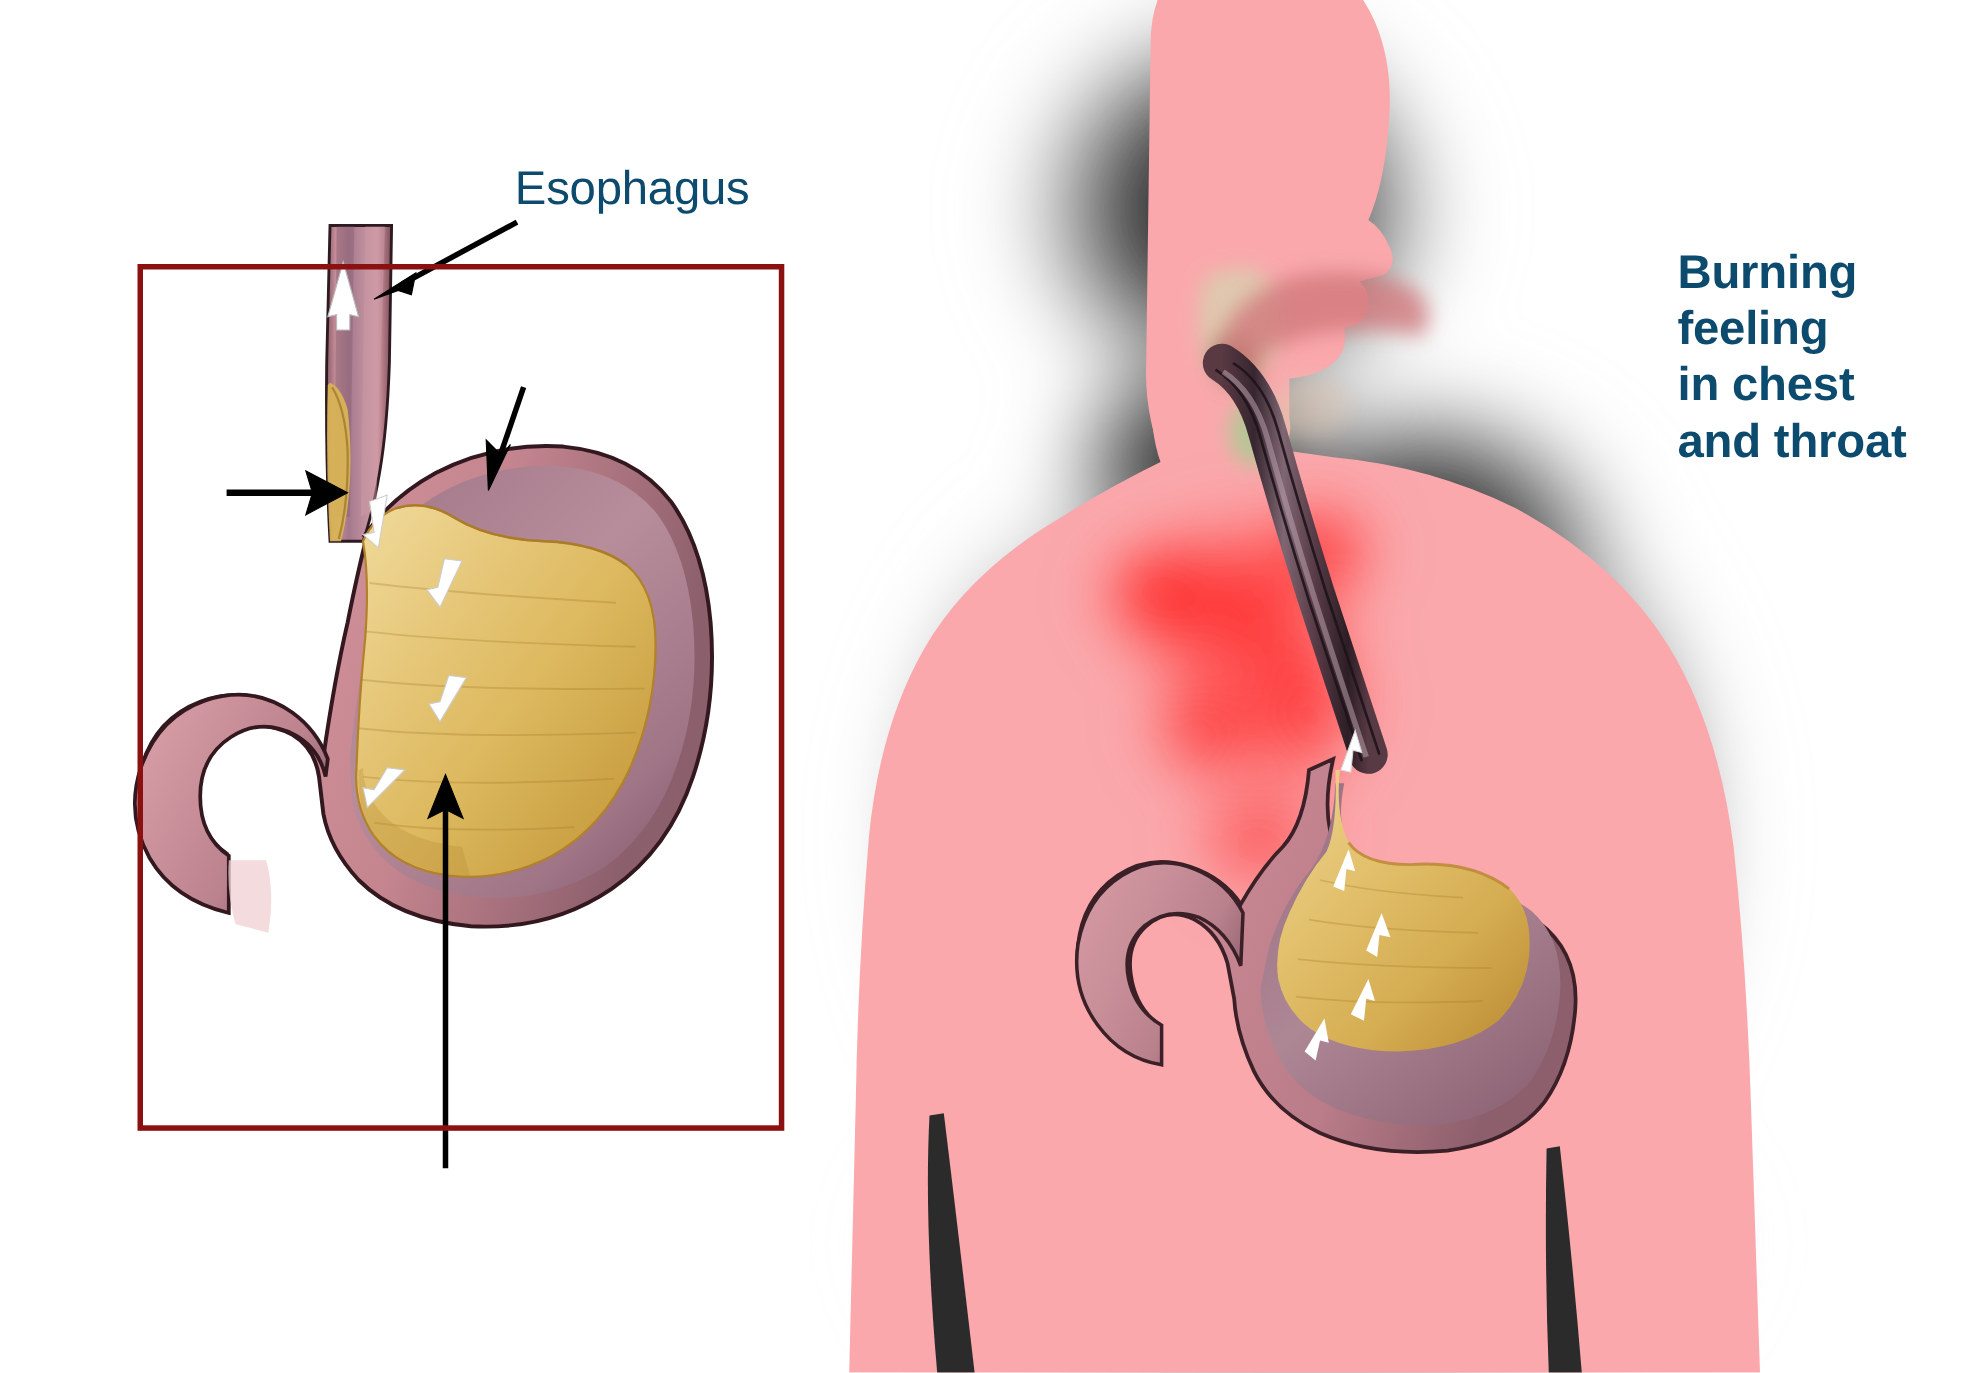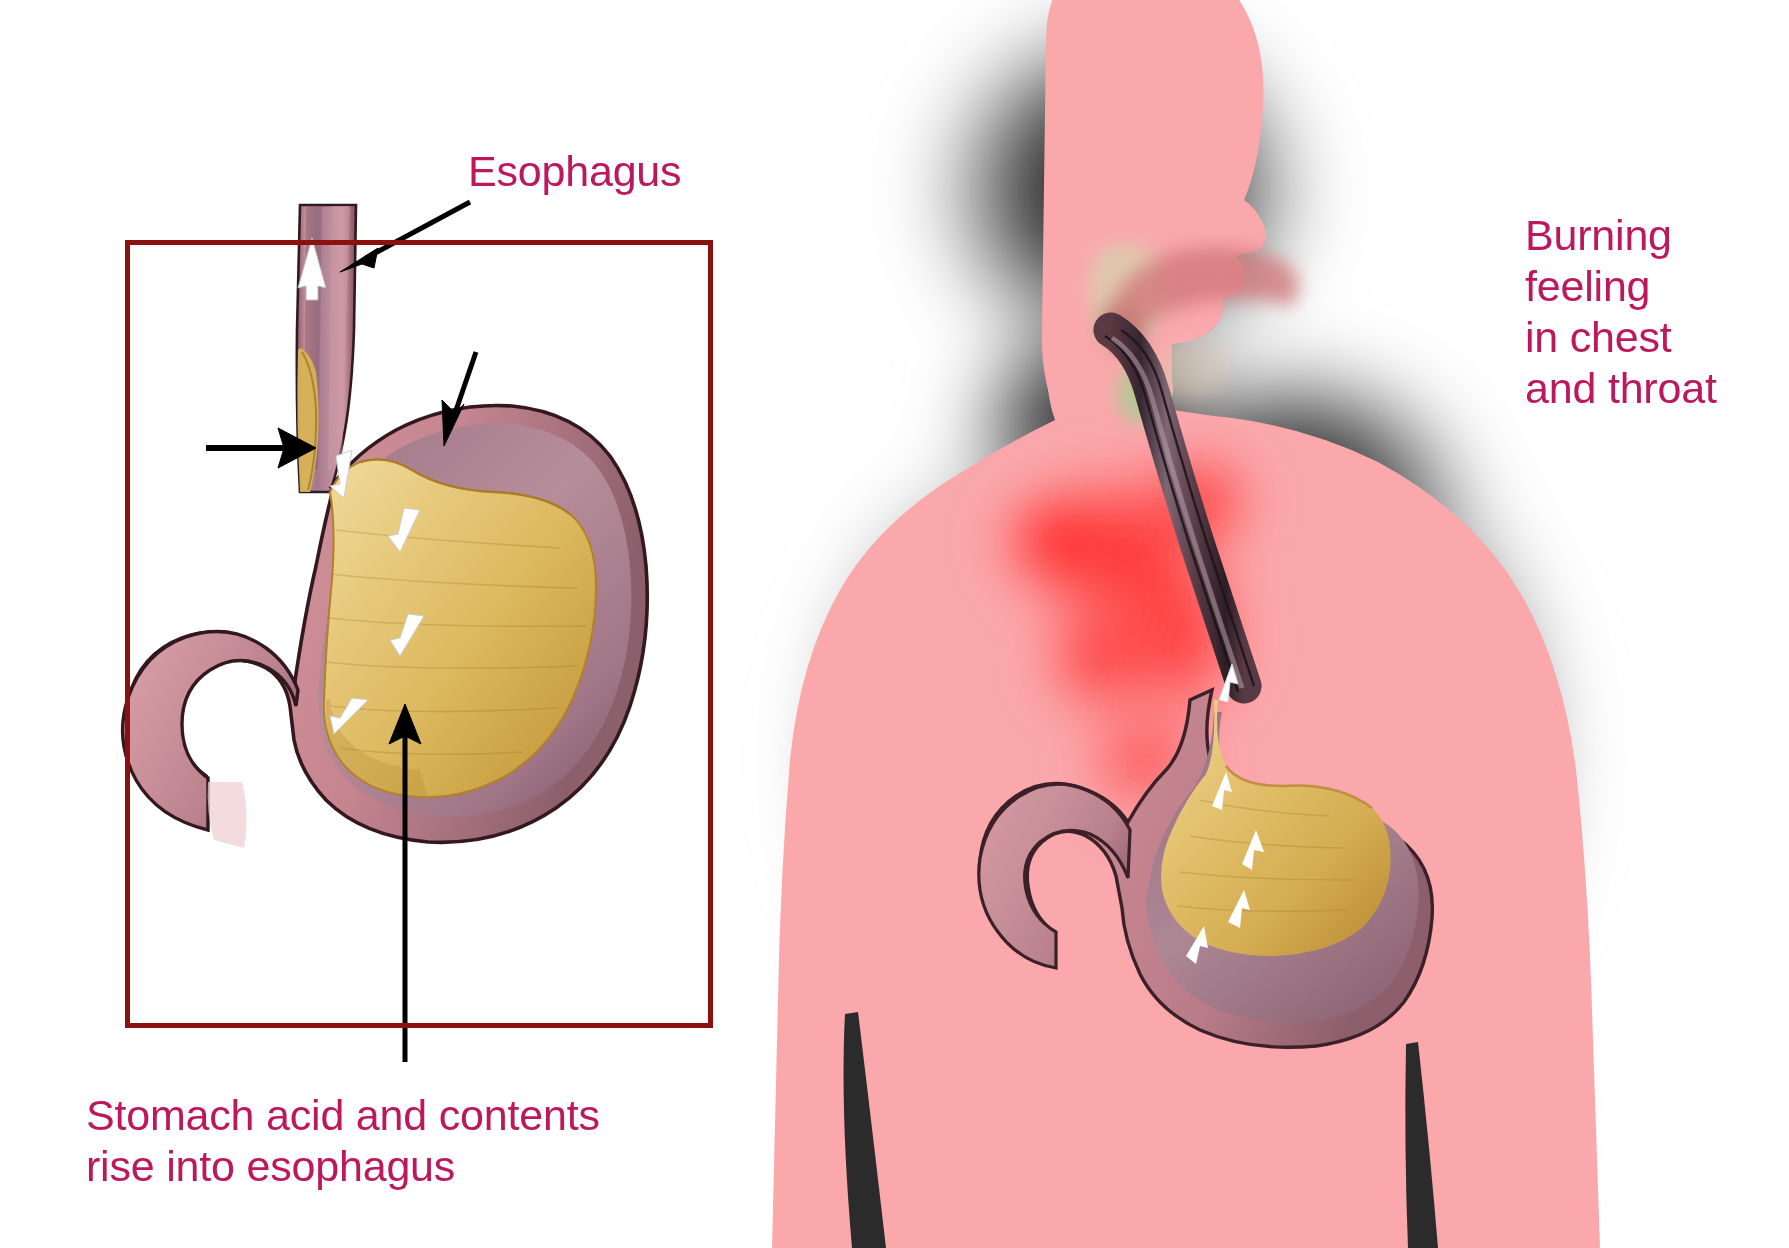--- a/index.html
+++ b/index.html
@@ -1,20 +1,20 @@
 <!DOCTYPE html>
 <html><head>
 <meta charset="utf-8">
 <style>
   html,body{margin:0;padding:0;background:#ffffff;}
   body{width:1789px;height:1248px;overflow:hidden;
        font-family:"Liberation Sans","DejaVu Sans",sans-serif;}
   #stage{position:relative;width:1789px;height:1248px;background:#fff;overflow:hidden;}
 
-  .lbl{position:absolute;color:#be185d;font-size:43px;line-height:51px;white-space:pre-line;
+  .lbl{position:absolute;color:#0c4a6e;font-size:43px;line-height:51px;white-space:pre-line;
        font-family:"Liberation Sans","DejaVu Sans",sans-serif;letter-spacing:-0.2px;}
 
   .redbox{position:absolute;border:5px solid #8b1010;box-sizing:border-box;}
 
   svg{display:block;}
   .abs{position:absolute;top:0;left:0;}
 </style>
 </head>
 <body>
 
@@ -448,21 +448,19 @@
       </g>
     </g>
   </svg>
 
   <div class="redbox" style="left:125px;top:240px;width:588px;height:788px;"></div>
 
   <div class="lbl" style="left:468px;top:146px;">Esophagus</div>
 
 
 
-  <div class="lbl" style="left:86px;top:1090px;">Stomach acid and contents
-rise into esophagus</div>
-
-  <div class="lbl" style="left:1525px;top:210px;">Burning
+
+  <div class="lbl" style="left:1525px;top:223px;font-weight:bold;">Burning
 feeling
 in chest
 and throat</div>
 
 </div>
 
 </body></html>

